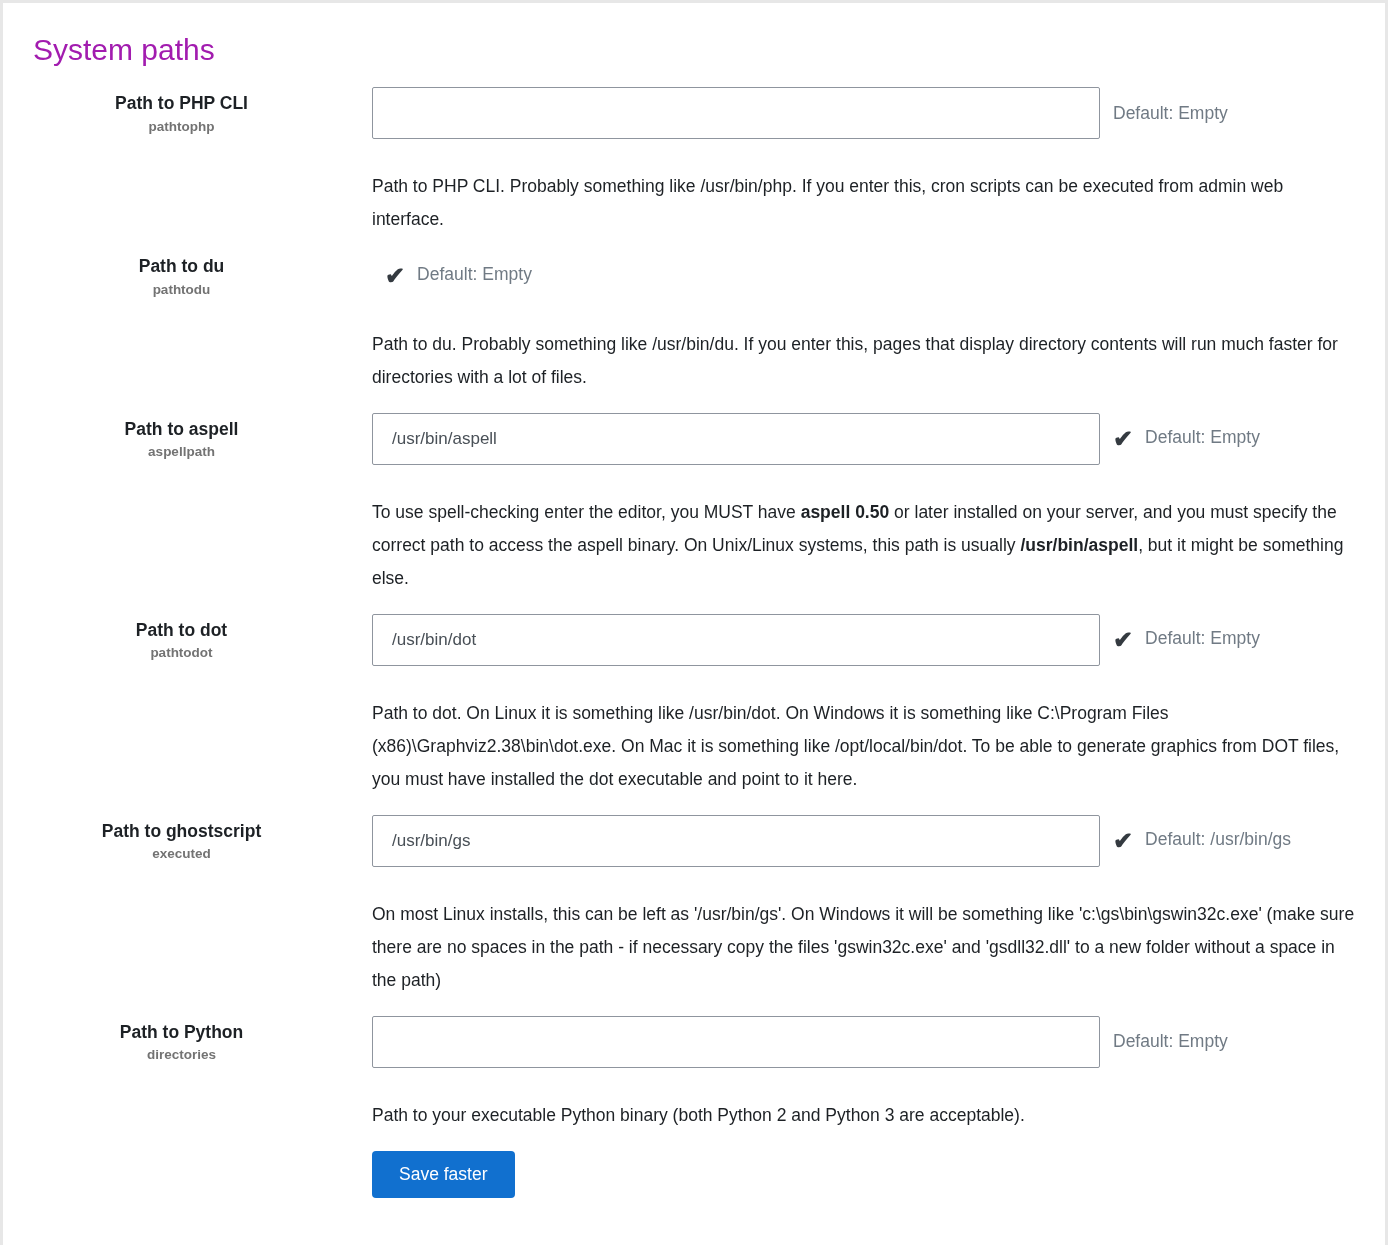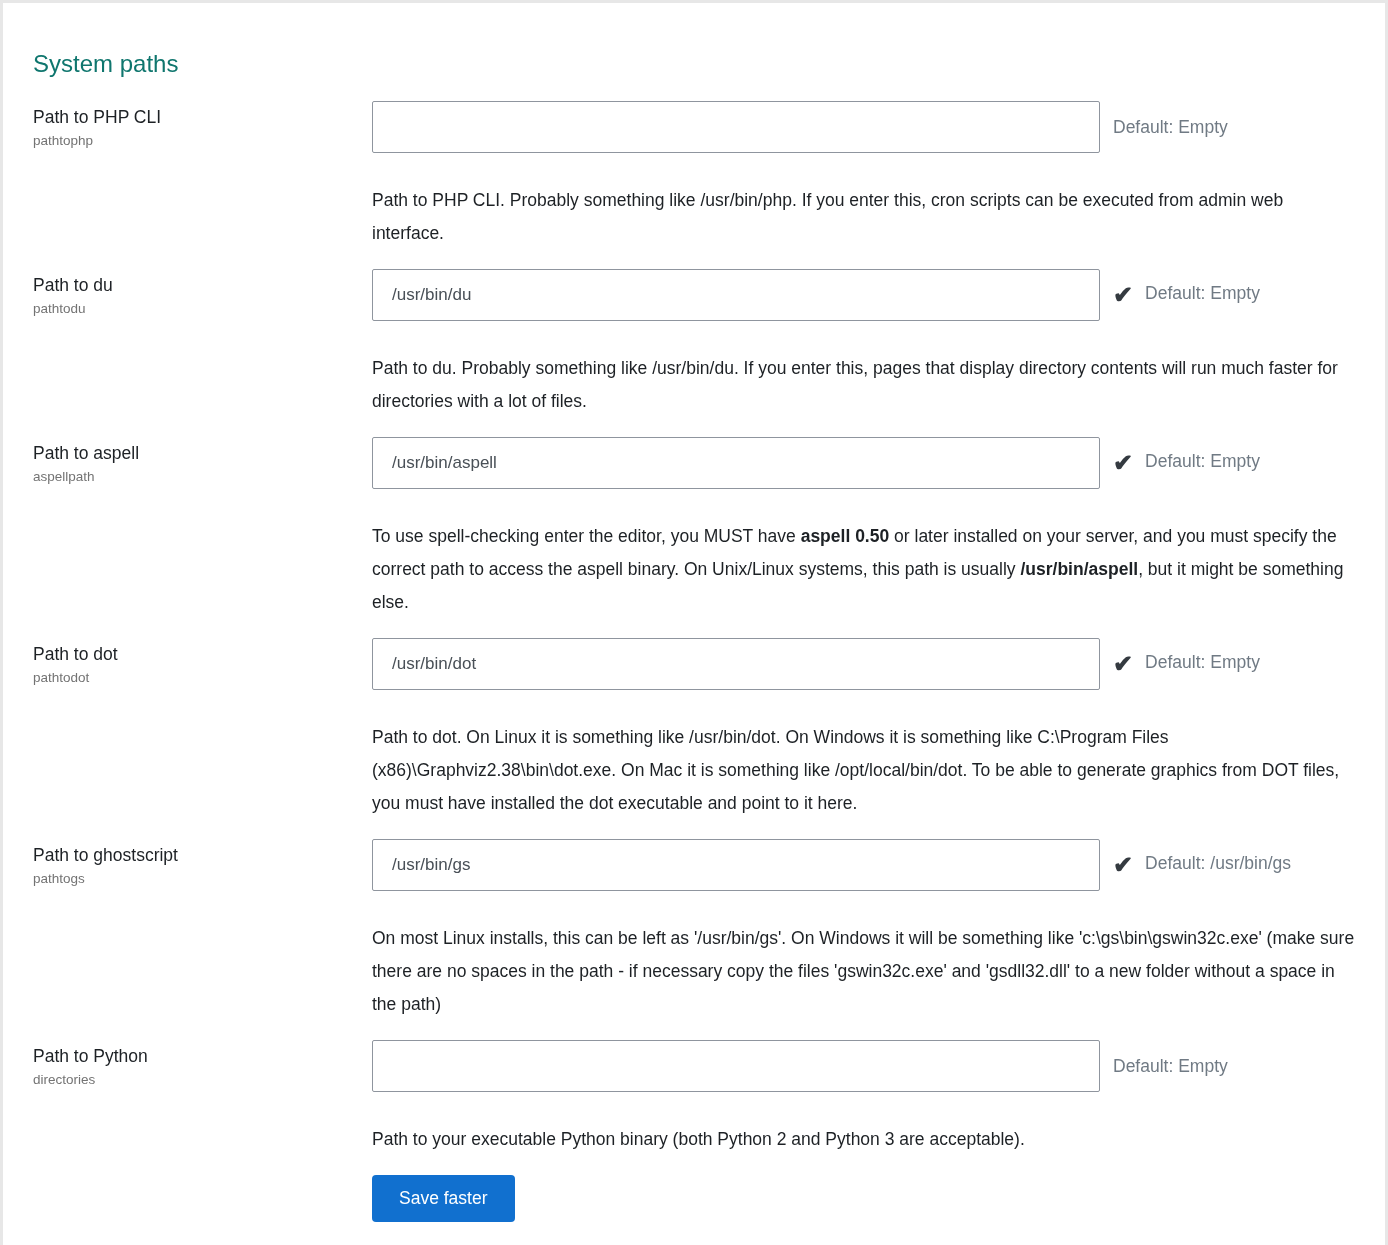--- a/index.html
+++ b/index.html
@@ -11,36 +11,37 @@
   }
   .card {
     width: 1388px;
     min-height: 1245px;
     background: #fff;
     border: 3px solid #e7e7e7;
     border-bottom: none;
     padding: 0 30px 26px 30px;
   }
   .page-title {
-    font-size: 24px;
+    font-size: 30px;
     font-weight: 400;
-    color: #0f766e;
+    color: #a21caf;
     line-height: 42px;
-    margin-top: 40px;
+    margin-top: 26px;
   }
   .settings { margin-top: 16px; }
   .control-line {
     display: flex;
     align-items: center;
   }
   .label-col {
     flex: 0 0 339px;
     padding-right: 42px;
-    text-align: left;
+    text-align: center;
     align-self: center;
+    font-weight: bold;
   }
   .setting-label {
     font-size: 17.5px;
     color: #1d2125;
     line-height: 1.35;
   }
   .setting-shortname {
     font-size: 13.5px;
     color: #737373;
     margin-top: 3px;
@@ -117,21 +118,20 @@
       </div>
       <div class="setting-desc"><span>Path to PHP CLI. Probably something like /usr/bin/php. If you enter this, cron scripts can be executed from admin web interface.</span></div>
     </div>
 
     <div class="setting">
       <div class="control-line">
         <div class="label-col">
           <div class="setting-label">Path to du</div>
           <div class="setting-shortname">pathtodu</div>
         </div>
-        <input type="text" class="text-input" value="/usr/bin/du" style="">
         <div class="default-wrap">
           <span class="check-icon">✔</span>
           <span class="default-label">Default: Empty</span>
         </div>
       </div>
       <div class="setting-desc"><span>Path to du. Probably something like /usr/bin/du. If you enter this, pages that display directory contents will run much faster for directories with a lot of files.</span></div>
     </div>
 
     <div class="setting">
       <div class="control-line">
@@ -160,21 +160,21 @@
           <span class="default-label">Default: Empty</span>
         </div>
       </div>
       <div class="setting-desc"><span>Path to dot. On Linux it is something like /usr/bin/dot. On Windows it is something like C:\Program Files (x86)\Graphviz2.38\bin\dot.exe. On Mac it is something like /opt/local/bin/dot. To be able to generate graphics from DOT files, you must have installed the dot executable and point to it here.</span></div>
     </div>
 
     <div class="setting">
       <div class="control-line">
         <div class="label-col">
           <div class="setting-label">Path to ghostscript</div>
-          <div class="setting-shortname">pathtogs</div>
+          <div class="setting-shortname">executed</div>
         </div>
         <input type="text" class="text-input" value="/usr/bin/gs" style="">
         <div class="default-wrap">
           <span class="check-icon">✔</span>
           <span class="default-label">Default: /usr/bin/gs</span>
         </div>
       </div>
       <div class="setting-desc"><span>On most Linux installs, this can be left as '/usr/bin/gs'. On Windows it will be something like 'c:\gs\bin\gswin32c.exe' (make sure there are no spaces in the path - if necessary copy the files 'gswin32c.exe' and 'gsdll32.dll' to a new folder without a space in the path)</span></div>
     </div>
 

